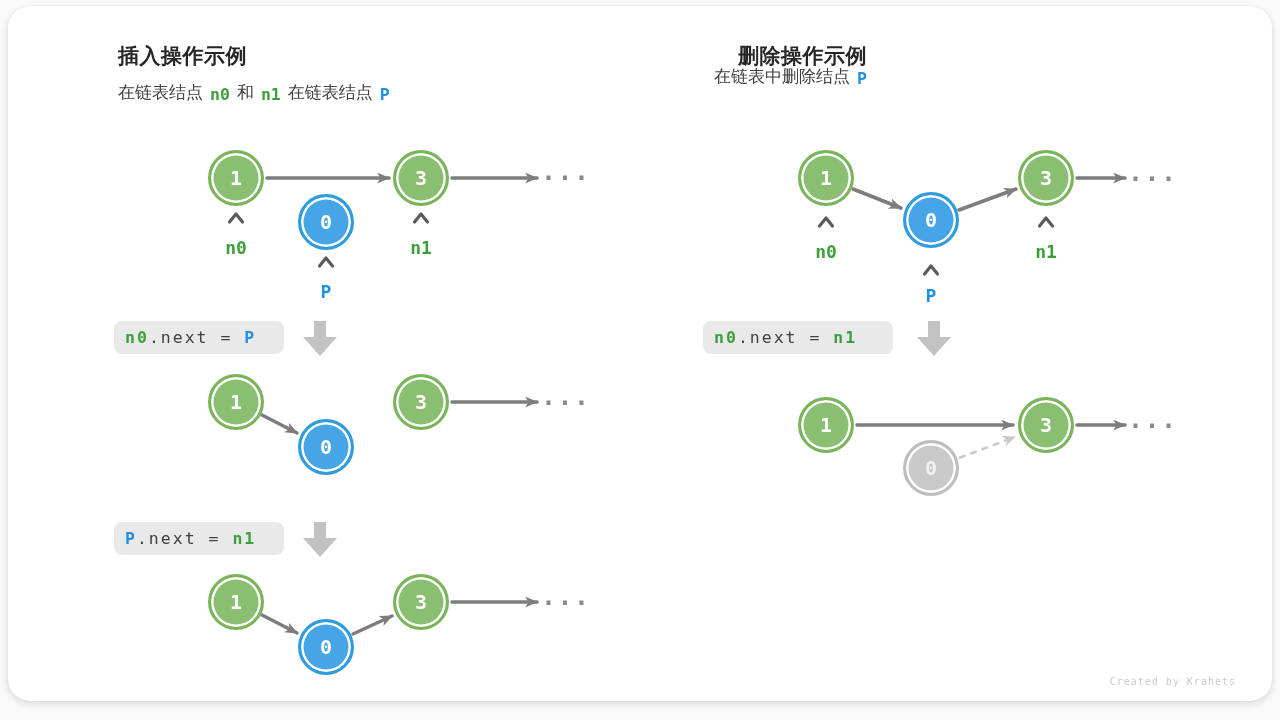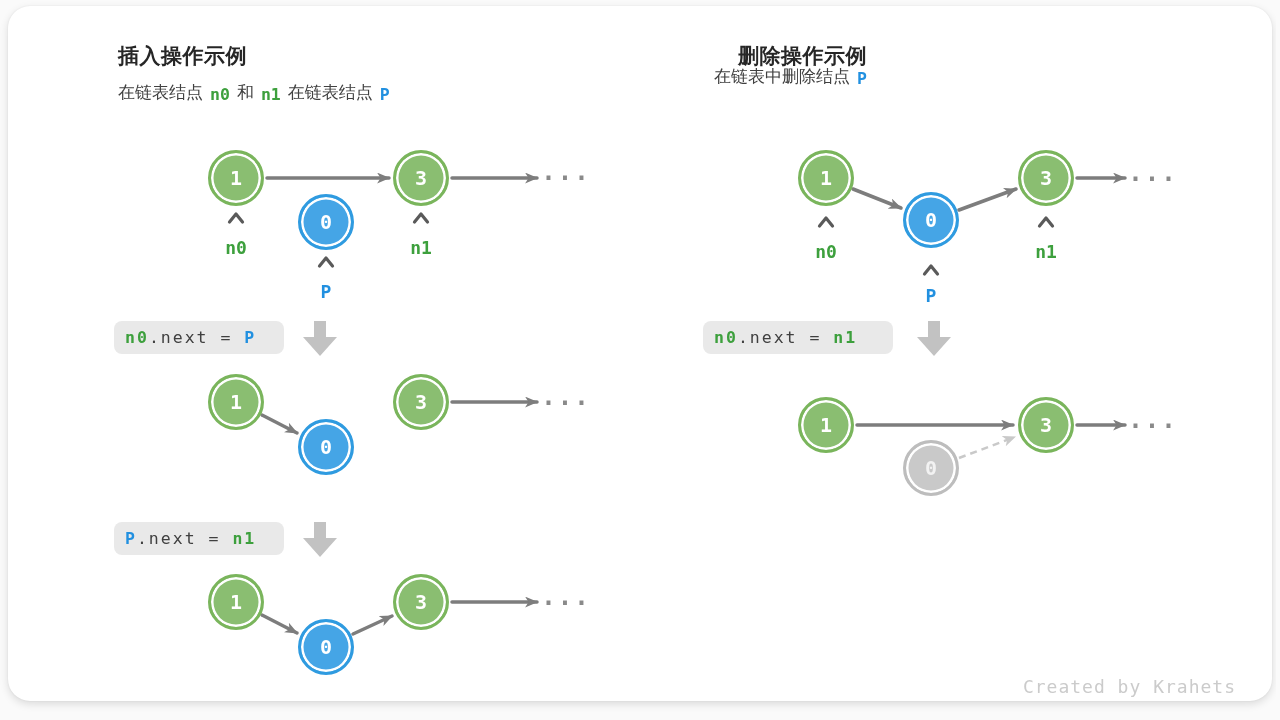--- a/index.html
+++ b/index.html
@@ -25,21 +25,21 @@
   .chip{position:absolute;height:33px;background:var(--chip-bg);border-radius:8px;
         display:flex;align-items:center;padding:0 11px;box-sizing:border-box;
         font-family:"DejaVu Sans Mono","Liberation Mono",monospace;font-size:16.5px;
         letter-spacing:2px;color:var(--chip-text);}
   .chip span{white-space:pre;}
   .chip .b{font-weight:bold;}
   .dots{position:absolute;transform:translateX(-50%);line-height:1;
         font-family:"DejaVu Sans Mono","Liberation Mono",monospace;font-weight:bold;
         font-size:24px;letter-spacing:2px;color:var(--dots);}
   .footer{position:absolute;font-family:"DejaVu Sans Mono","Liberation Mono",monospace;
-          font-size:18px;color:var(--footer);letter-spacing:1px;}
+          font-size:10px;color:var(--footer);letter-spacing:1px;}
   .arrow-line{stroke:var(--arrow);stroke-width:3.5;fill:none;stroke-linecap:round;}
   .arrow-dashed{stroke:var(--arrow-light);stroke-width:2.5;fill:none;stroke-dasharray:7 5;}
   .caret{stroke:var(--caret);stroke-width:3.2;fill:none;stroke-linecap:round;stroke-linejoin:round;}
   .block-arrow{fill:var(--block-arrow);}
   .ah-fill{fill:var(--arrow);}
   .ahl-fill{fill:var(--arrow-light);}
 </style>
 </head>
 <body>
 

